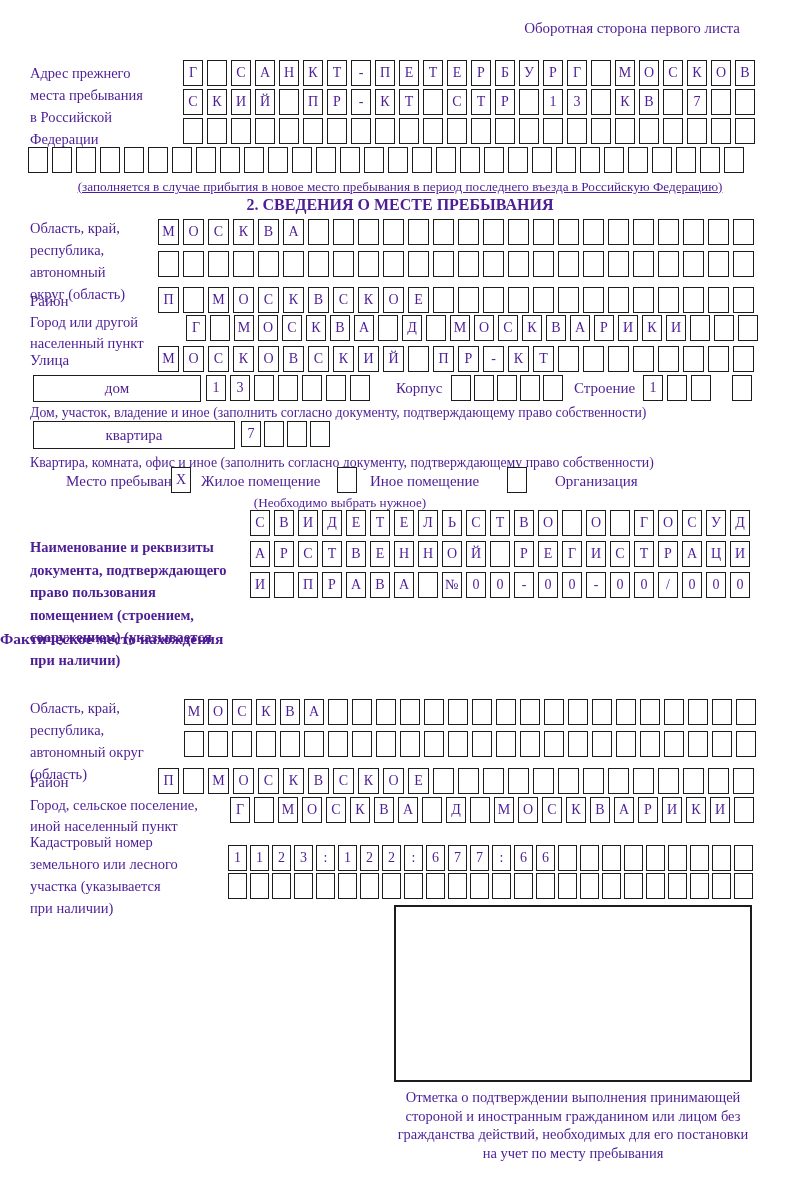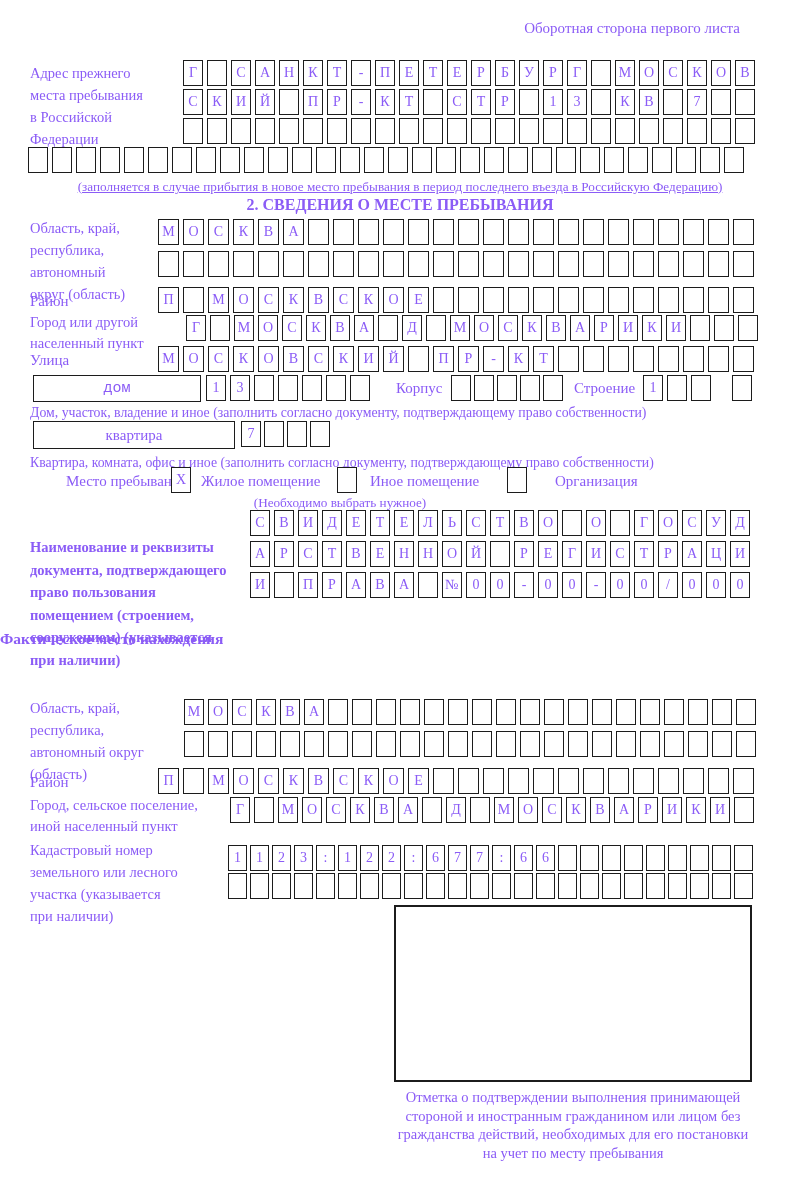--- a/index.html
+++ b/index.html
@@ -1,17 +1,17 @@
 <!DOCTYPE html>
 <html><head>
 <meta charset="utf-8">
 <style>
   html,body{margin:0;padding:0;background:#ffffff;}
   .sheet{position:relative;width:800px;height:1180px;background:#ffffff;
-         font-family:"Liberation Serif",serif;color:#8b5cf6;overflow:hidden;}
+         font-family:"Liberation Serif",serif;color:#4c1d95;overflow:hidden;}
   .abs{position:absolute;}
   .lbl{font-size:14.5px;line-height:22px;white-space:pre-line;}
   .small-note{font-size:13.2px;text-align:center;white-space:pre-line;line-height:19px;}
   .h-bold{font-weight:bold;text-align:center;font-size:16px;}
   .h-bold2{font-weight:bold;text-align:left;font-size:15.5px;}
   .cellrow{display:flex;align-items:flex-start;}
   .cell{box-sizing:border-box;flex:none;height:26px;border:1.6px solid #1c1c1c;
         background:#fff;text-align:center;font-size:14px;line-height:23px;
         font-family:"Liberation Serif",serif;}
   .p24 .cell{width:20px;margin-right:4px;}
@@ -284,21 +284,21 @@
       <span class="cell"></span>
       <span class="cell"></span>
       <span class="cell"></span>
       <span class="cell"></span>
       <span class="cell"></span>
       <span class="cell"></span>
       <span class="cell"></span>
       <span class="cell"></span>
     </div>
 
-  <div class="abs widebox" style="left:33px;top:375px;width:168px;font-family:Liberation Mono, monospace;">дом</div>
+  <div class="abs widebox" style="left:33px;top:375px;width:168px;">дом</div>
   <div class="abs cellrow p24" style="left:206px;top:375px;">
       <span class="cell">1</span>
       <span class="cell">3</span>
       <span class="cell"></span>
       <span class="cell"></span>
       <span class="cell"></span>
       <span class="cell"></span>
       <span class="cell"></span>
     </div>
   <div class="abs inline-lbl" style="left:396px;top:378px;">Корпус</div>
@@ -527,21 +527,21 @@
       <span class="cell">К</span>
       <span class="cell">В</span>
       <span class="cell">А</span>
       <span class="cell">Р</span>
       <span class="cell">И</span>
       <span class="cell">К</span>
       <span class="cell">И</span>
       <span class="cell"></span>
     </div>
 
-  <div class="abs lbl" style="left:30px;top:831px;width:190px;margin-top:8px;">Кадастровый номер
+  <div class="abs lbl" style="left:30px;top:831px;width:190px;">Кадастровый номер
 земельного или лесного
 участка (указывается
 при наличии)</div>
   <div class="abs cellrow p22" style="left:228px;top:845px;">
       <span class="cell">1</span>
       <span class="cell">1</span>
       <span class="cell">2</span>
       <span class="cell">3</span>
       <span class="cell">:</span>
       <span class="cell">1</span>

